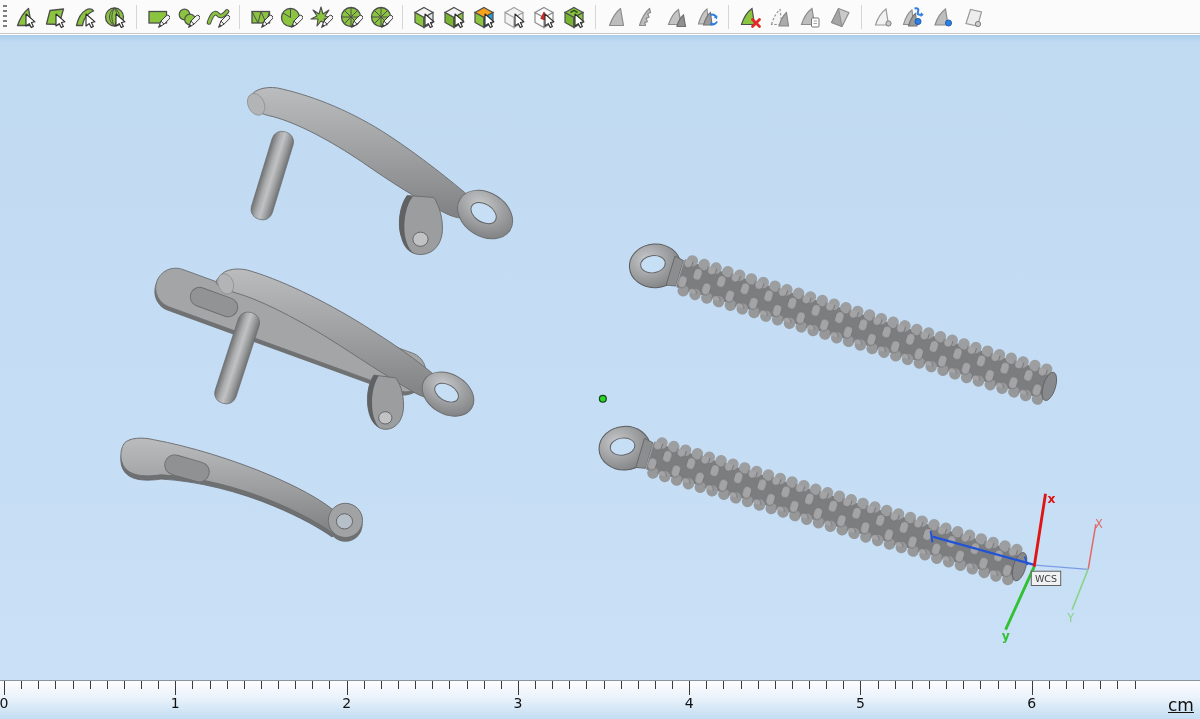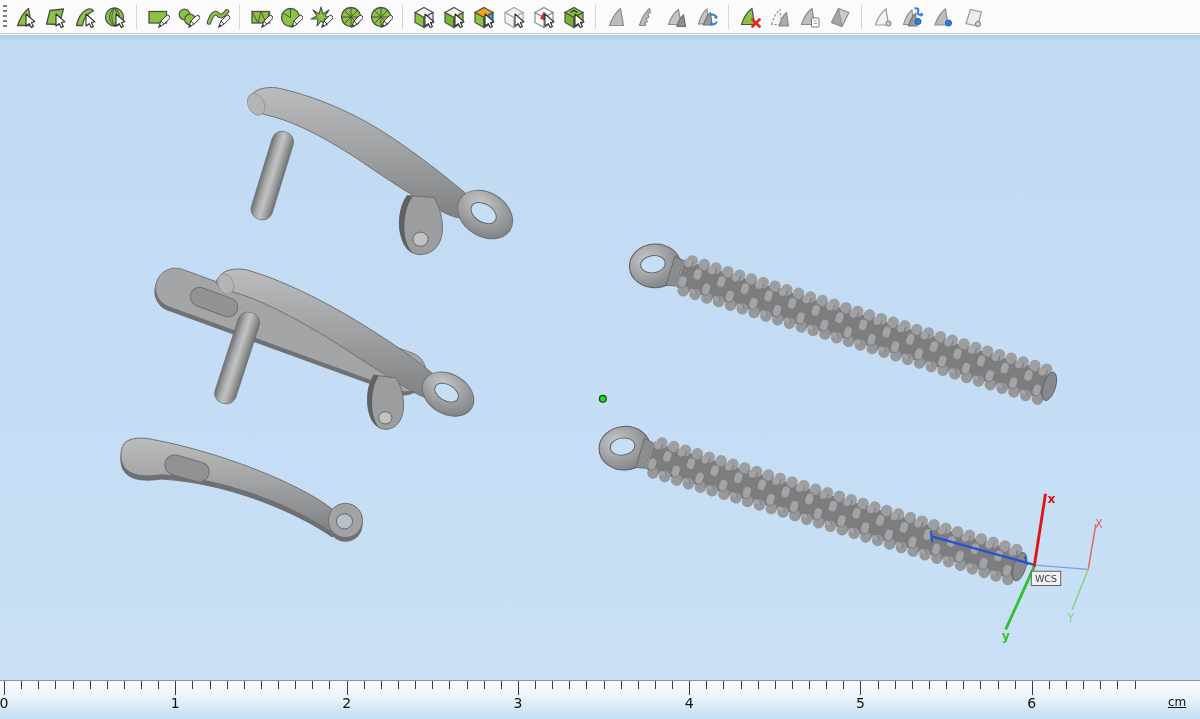--- a/index.html
+++ b/index.html
@@ -25,21 +25,21 @@
   
   .ruler { position:absolute; left:0; top:680px; width:1200px; height:39px;
            border-top:1px solid #8a949e;
            background:linear-gradient(180deg,#fdfdfe 0%,#e9f2fb 45%,#c3ddf2 100%); }
   .ruler-ticks-minor { position:absolute; left:4px; top:0; width:1140px; height:8px;
            background:repeating-linear-gradient(90deg,#3c3c3c 0 1px,transparent 1px 17.13px); }
   .ruler-ticks-major { position:absolute; left:4px; top:0; width:1140px; height:14px;
            background:repeating-linear-gradient(90deg,#3c3c3c 0 1px,transparent 1px 171.3px); }
   .ruler-num { position:absolute; top:14px; transform:translateX(-50%);
            font-size:14px; color:#111; }
-  .ruler-unit { position:absolute; top:14px; left:1168px; font-size:12px; color:#111;text-decoration:underline; }
+  .ruler-unit { position:absolute; top:14px; left:1168px; font-size:17px; color:#111;text-decoration:underline; }
 
   text { user-select:none; }
 </style>
 </head>
 <body>
 
 <svg style="position:absolute;width:0;height:0" aria-hidden="true">
 <defs>
   <symbol id="ov-cursor" viewBox="0 0 24 24">
     <path d="M13 9 L13 21 L16.2 18.6 L18.2 22.6 L20.4 21.4 L18.4 17.5 L22 16.8 Z" fill="#fff" stroke="#2b2b2b" stroke-width="1.1" stroke-linejoin="round"></path>

